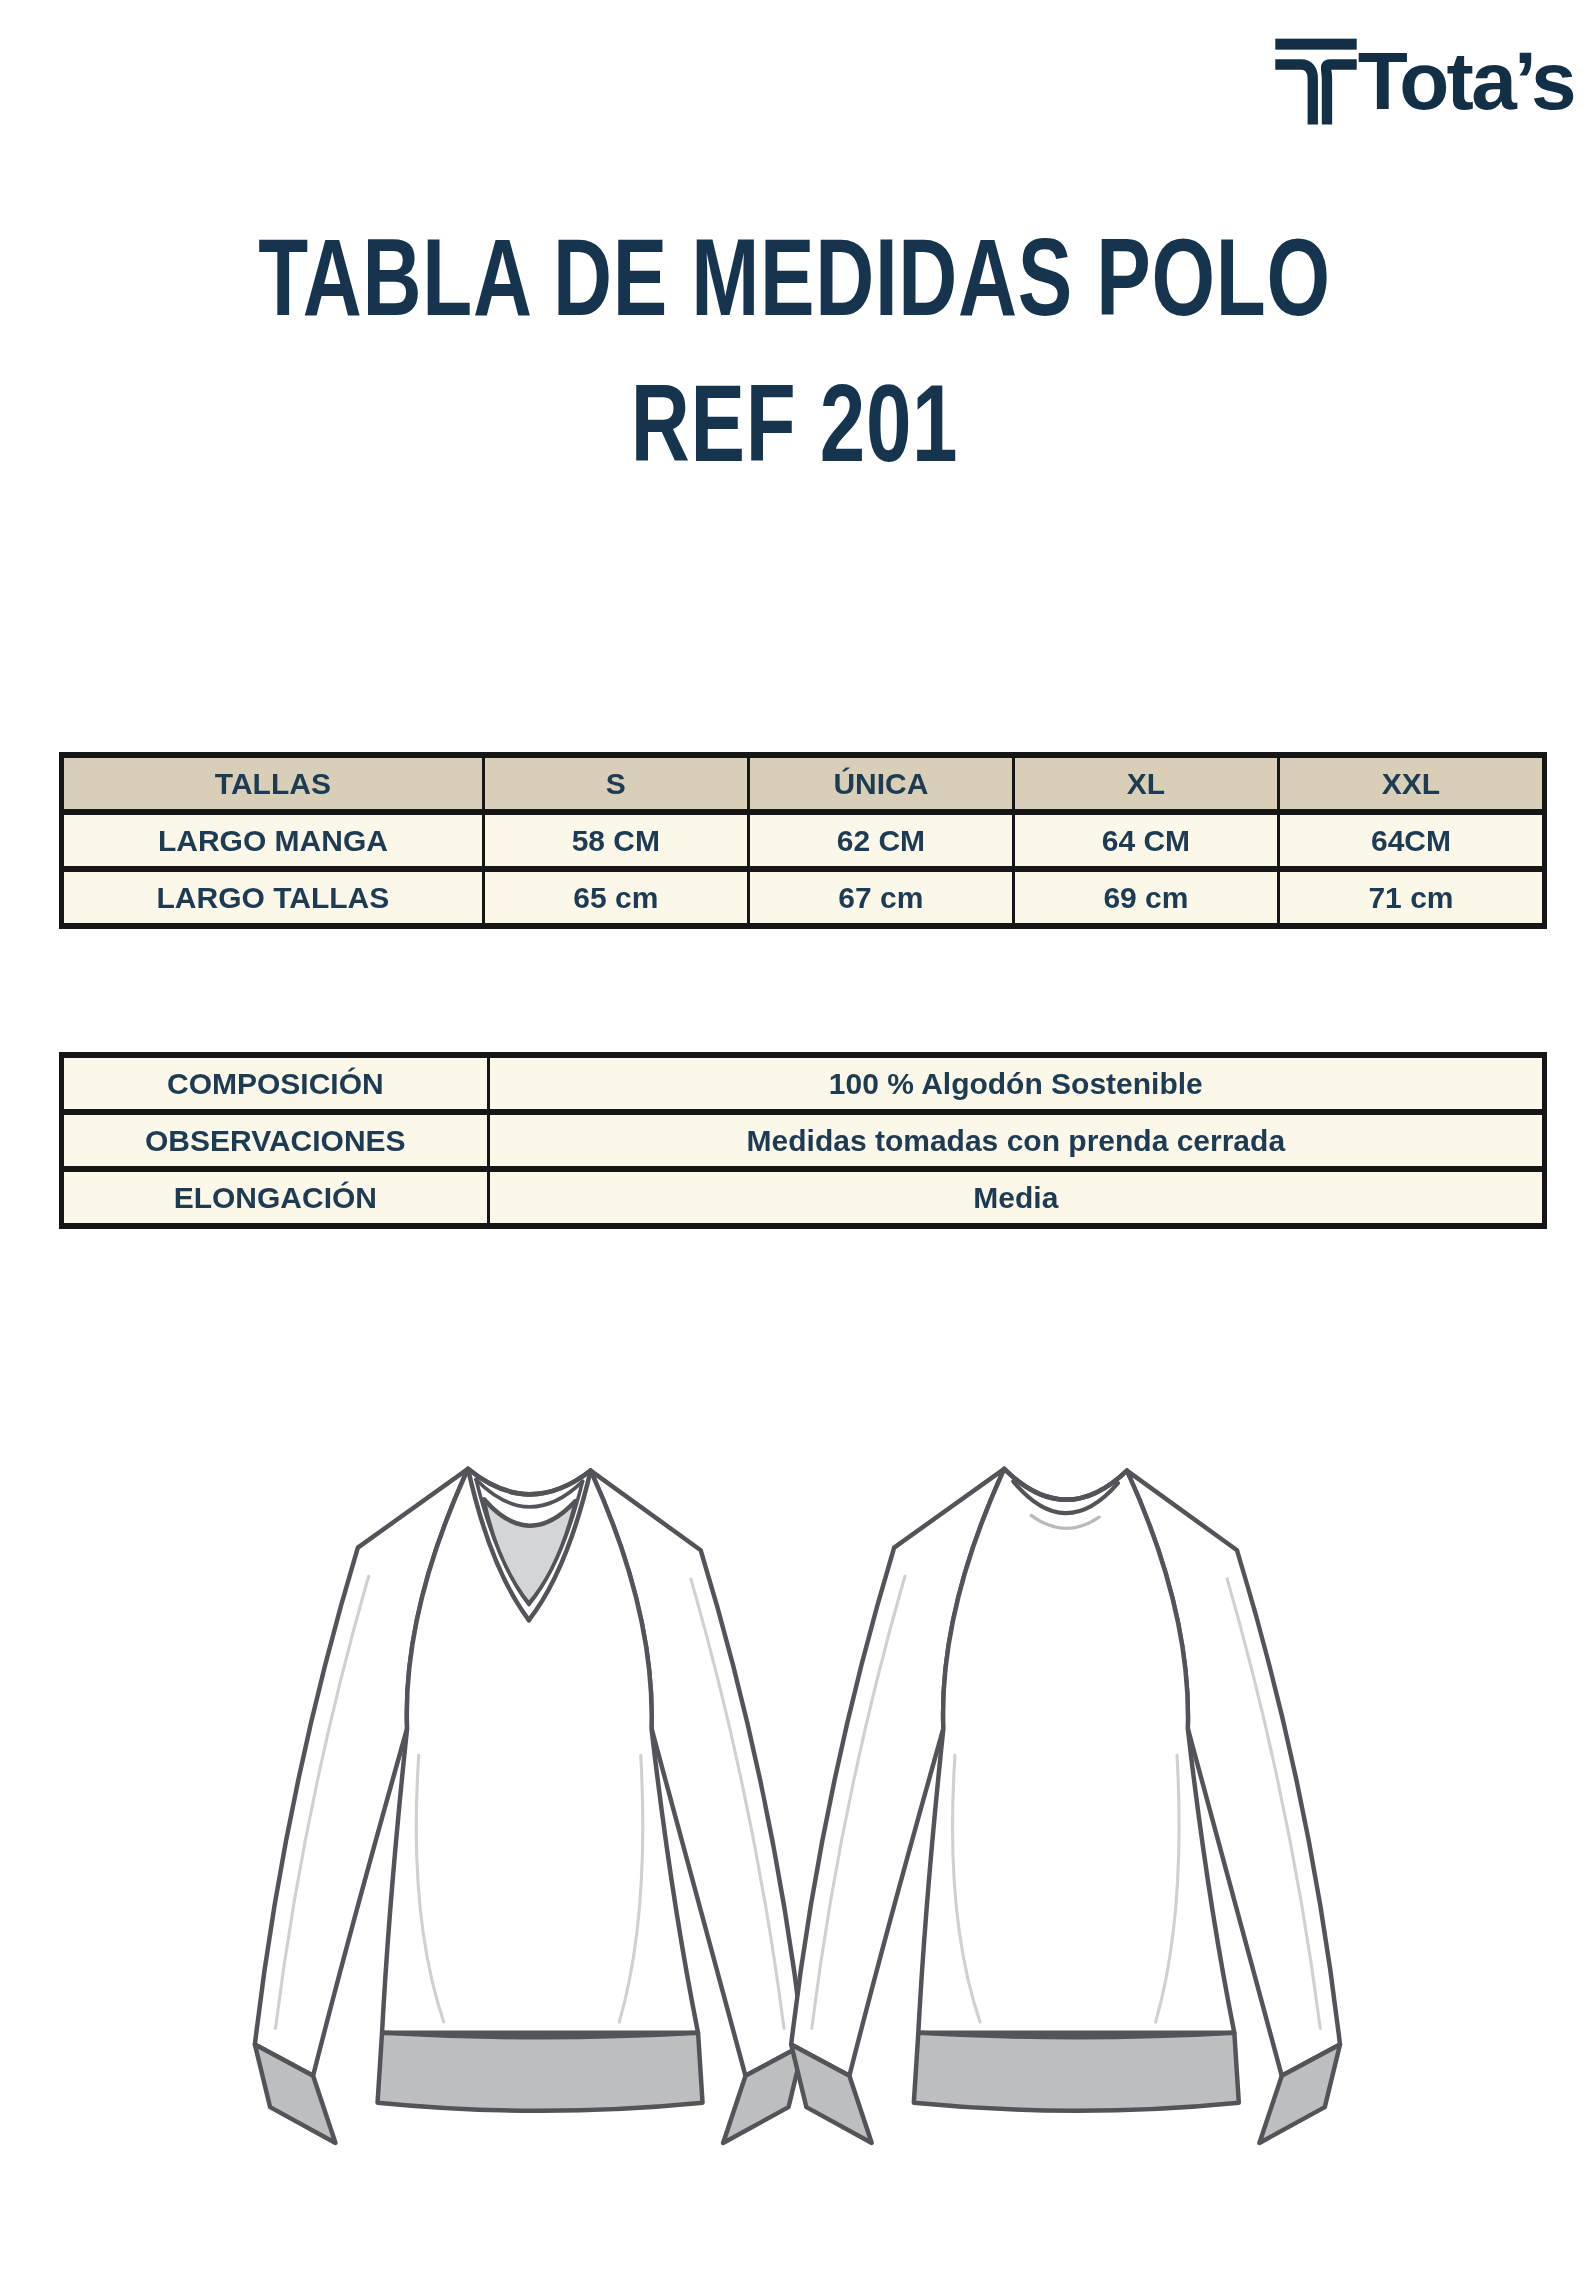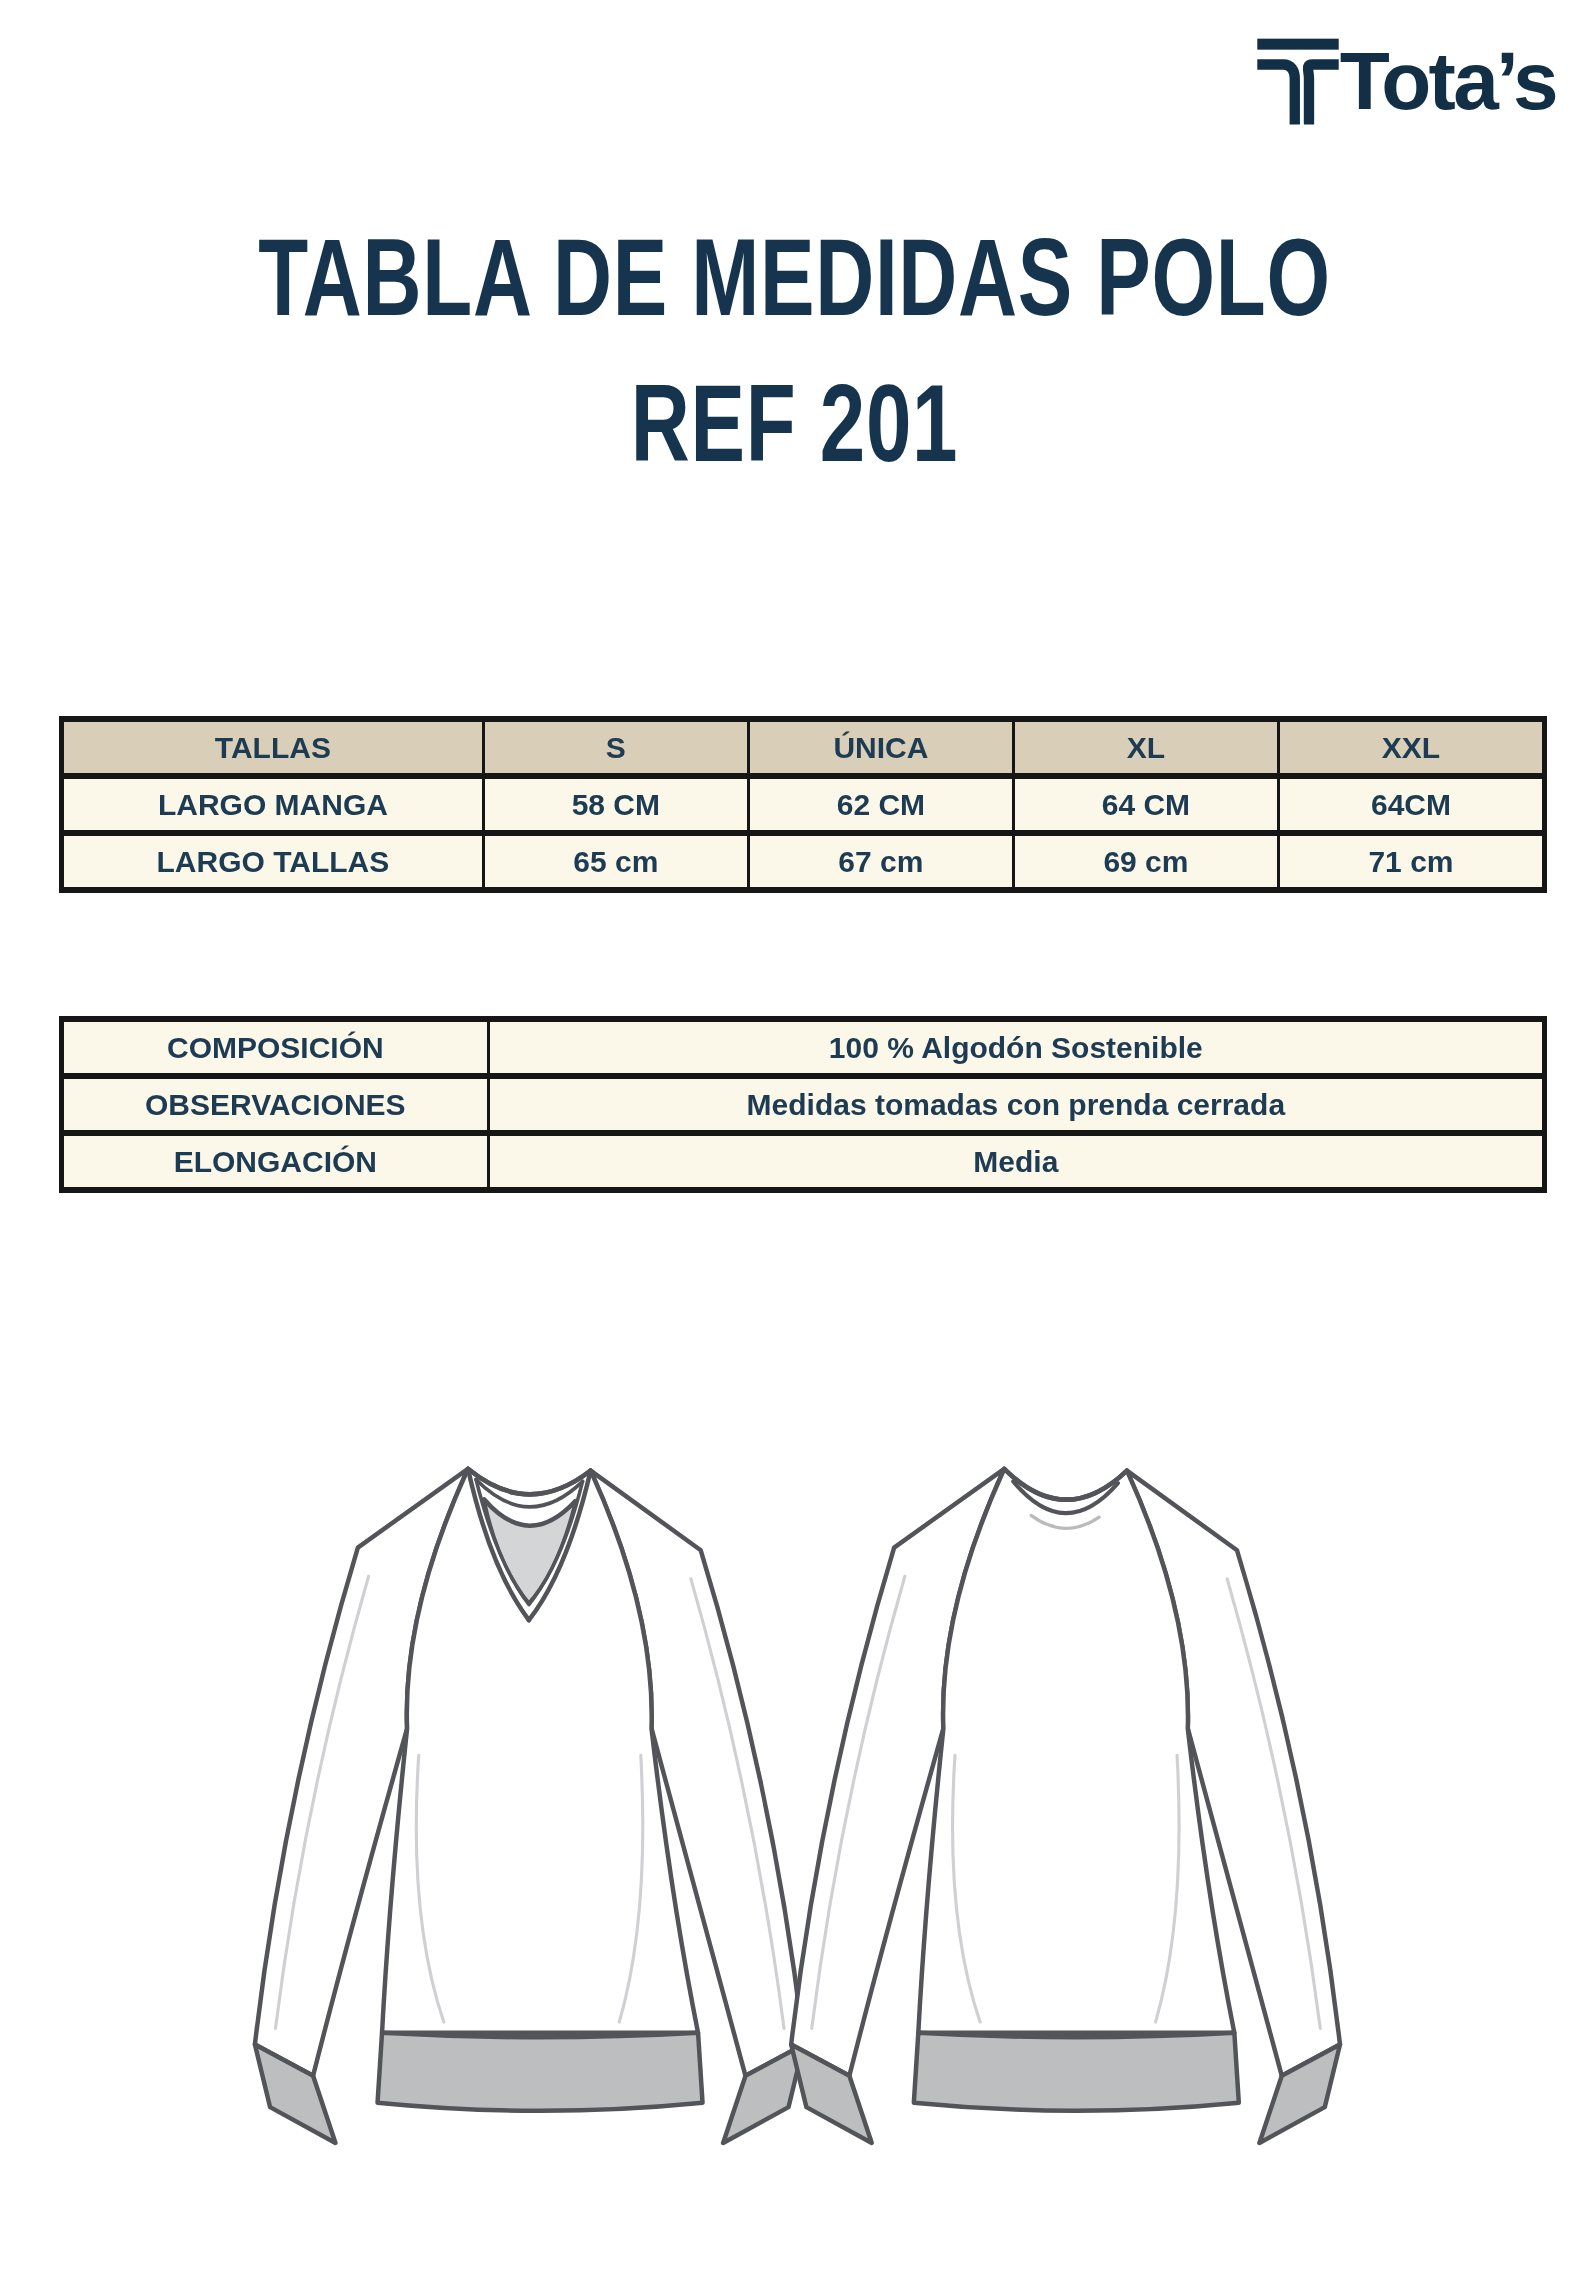--- a/index.html
+++ b/index.html
@@ -6,21 +6,21 @@
   #page{
     position:relative;
     width:1589px;height:2293px;
     background:#ffffff;
     font-family:"Liberation Sans", sans-serif;
     overflow:hidden;
   }
 
   
   .logo{
-    position:absolute; top:36px; right:33px;
+    position:absolute; top:36px; right:15px;
     display:flex; align-items:flex-start; 
   }
   .logo-mark{width:84px;height:90px;}
   .logo-text{
     font-size:82px; font-weight:bold; color:#132f46;
     letter-spacing:-2.7px; line-height:90px;
   }
 
   
   .title{
@@ -34,20 +34,21 @@
   }
 
   
   table{
     position:absolute; left:59px;
     width:1488px;
     border-collapse:collapse;
     table-layout:fixed;
     background:#fbf7e9;
     border:5.4px solid #161616;
+    margin-top:36px;
   }
   #size-table{top:716px;}
   #info-table{top:1016px;padding-left:20px;}
   td,th{
     border-left:3.6px solid #161616;
     border-right:3.6px solid #161616;
     border-top:6.3px solid #161616;
     border-bottom:6.3px solid #161616;
     text-align:center; vertical-align:middle;
     font-weight:bold; color:#1d3b53;

